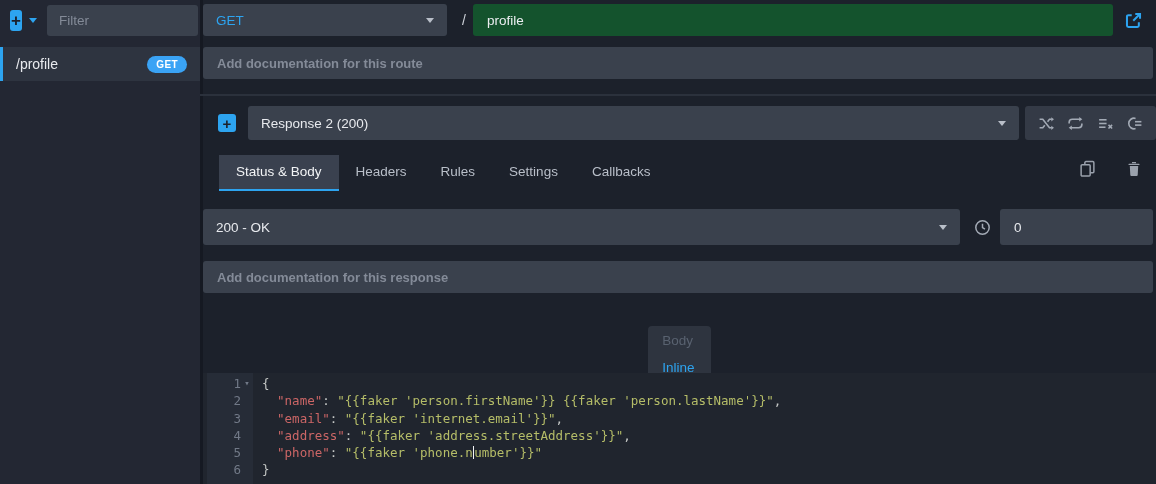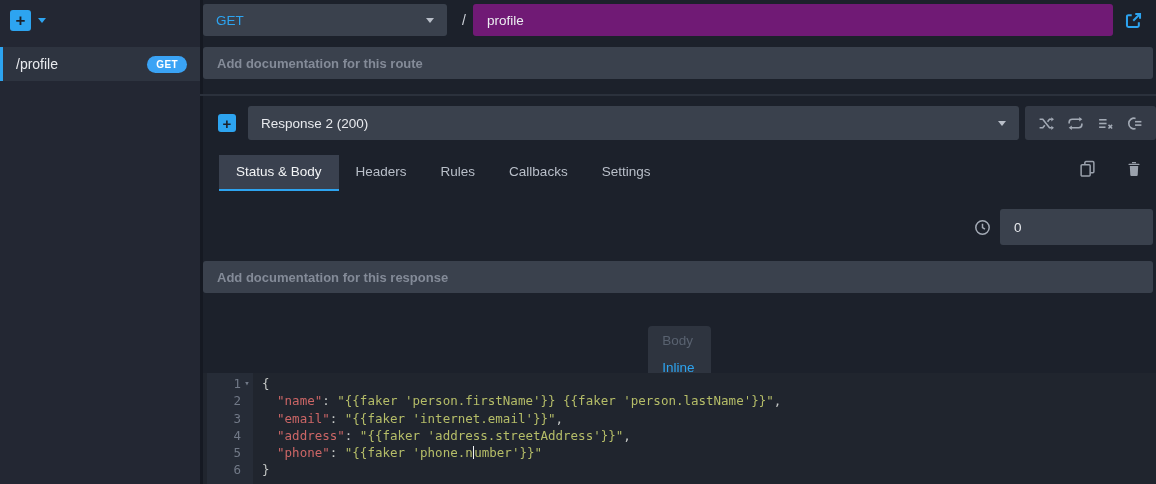--- a/index.html
+++ b/index.html
@@ -48,21 +48,21 @@
   .doc-input {
     position:absolute; left:0; width:950px; height:32px; background:#3a414d; border:none; outline:none;
     border-radius:3px; padding:0 14px; color:#eceef1; font-size:13px; font-family:"Liberation Sans",sans-serif;font-weight:bold;
   }
   .doc-input::placeholder { color:#848b98; }
   
   #method-select { left:0; top:4px; width:244px; height:32px; }
   #method-select .select-label { color:#2da4f0; }
   #path-separator { position:absolute; left:252px; top:4px; width:18px; height:32px; display:flex; align-items:center; justify-content:center; color:#cfd3da; font-size:14px; }
   #path-input {
-    position:absolute; left:270px; top:4px; width:640px; height:32px; background:#701a75; border:none; outline:none;
+    position:absolute; left:270px; top:4px; width:640px; height:32px; background:#14532d; border:none; outline:none;
     border-radius:3px; padding:0 14px; color:#eceef1; font-size:13.5px; font-family:"Liberation Sans",sans-serif;
   }
   #open-route-btn { position:absolute; left:916px; top:6px; width:28px; height:28px; display:flex; align-items:center; justify-content:center; cursor:pointer; }
   #route-doc { top:47px; height:32px; }
   #section-divider { position:absolute; left:-3px; top:94px; width:956px; height:2px; background:#2b313c; }
   
   #add-response-btn {
     position:absolute; left:15px; top:114px; width:18px; height:18px; border-radius:3px; background:#2da4f0;
     display:flex; align-items:center; justify-content:center; color:#1c212b; font-size:15px; font-weight:bold; cursor:pointer;
   }
@@ -112,20 +112,21 @@
 </style>
 </head>
 <body>
 
 <div id="sidebar">
   <div class="sb-topbar">
     <div class="add-route-btn">
       <span>+</span>
     </div>
     <div class="caret add-route-caret"></div>
+    <input class="filter-input" placeholder="Filter" style="">
   </div>
   <div id="routes-list">
       <div class="route-row selected">
         <span class="route-path">/profile</span>
         <span class="method-badge" style="background: rgb(58, 163, 245);">GET</span>
       </div>
     </div>
 </div>
 <div id="sidebar-edge"></div>
 
@@ -199,41 +200,45 @@
             <path d="M8.5 9.5 H14.5"></path>
         </svg>
       </span>
     </div>
   </div>
 
   <div id="tabs-row">
       <div class="tab active">Status &amp; Body</div>
       <div class="tab">Headers</div>
       <div class="tab">Rules</div>
+      <div class="tab">Settings</div>
       <div class="tab">Callbacks</div>
-      <div class="tab">Settings</div>
     </div>
   <div id="dup-response-btn" class="icon-btn">
     <span>
       <svg width="17" height="17" viewBox="0 0 16 16" fill="none" stroke="#9aa1ac" stroke-width="1.4">
         <rect x="5.5" y="1.5" width="8.5" height="10.5" rx="1"></rect>
         <rect x="2" y="4.5" width="8.5" height="10.5" rx="1" fill="#1c212b"></rect>
       </svg>
     </span>
   </div>
   <div id="del-response-btn" class="icon-btn">
     <span>
       <svg width="16" height="17" viewBox="0 0 16 16" fill="#9aa1ac">
         <path d="M6 1.5 h4 v1.3 h-4 z"></path>
         <rect x="2.5" y="3.2" width="11" height="1.4" rx=".5"></rect>
         <path d="M3.8 5.5 h8.4 l-.5 9 a1 1 0 0 1 -1 .9 h-5.4 a1 1 0 0 1 -1 -.9 z"></path>
       </svg>
     </span>
   </div>
 
+  <div id="status-select" class="select-box">
+    <span class="select-label">200 - OK</span>
+    <span class="caret"></span>
+  </div>
   <div id="latency-icon">
     <svg width="17" height="17" viewBox="0 0 16 16" fill="none" stroke="#a3aab5" stroke-width="1.4">
       <circle cx="8" cy="8" r="6.3"></circle>
       <path d="M8 4.5 V8 L10.3 9.6"></path>
     </svg>
   </div>
   <input id="delay-input" value="0" style="">
 
   <input id="response-doc" class="doc-input" placeholder="Add documentation for this response" style="">
 

